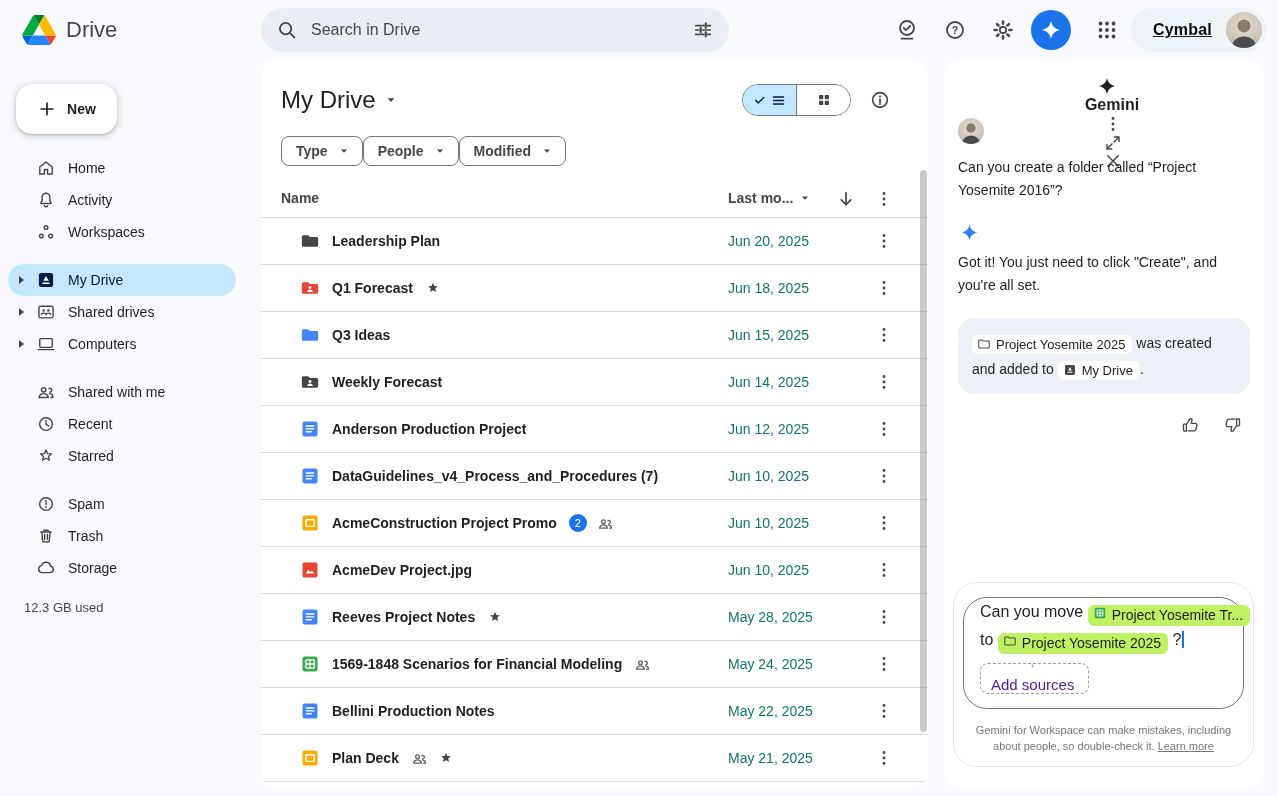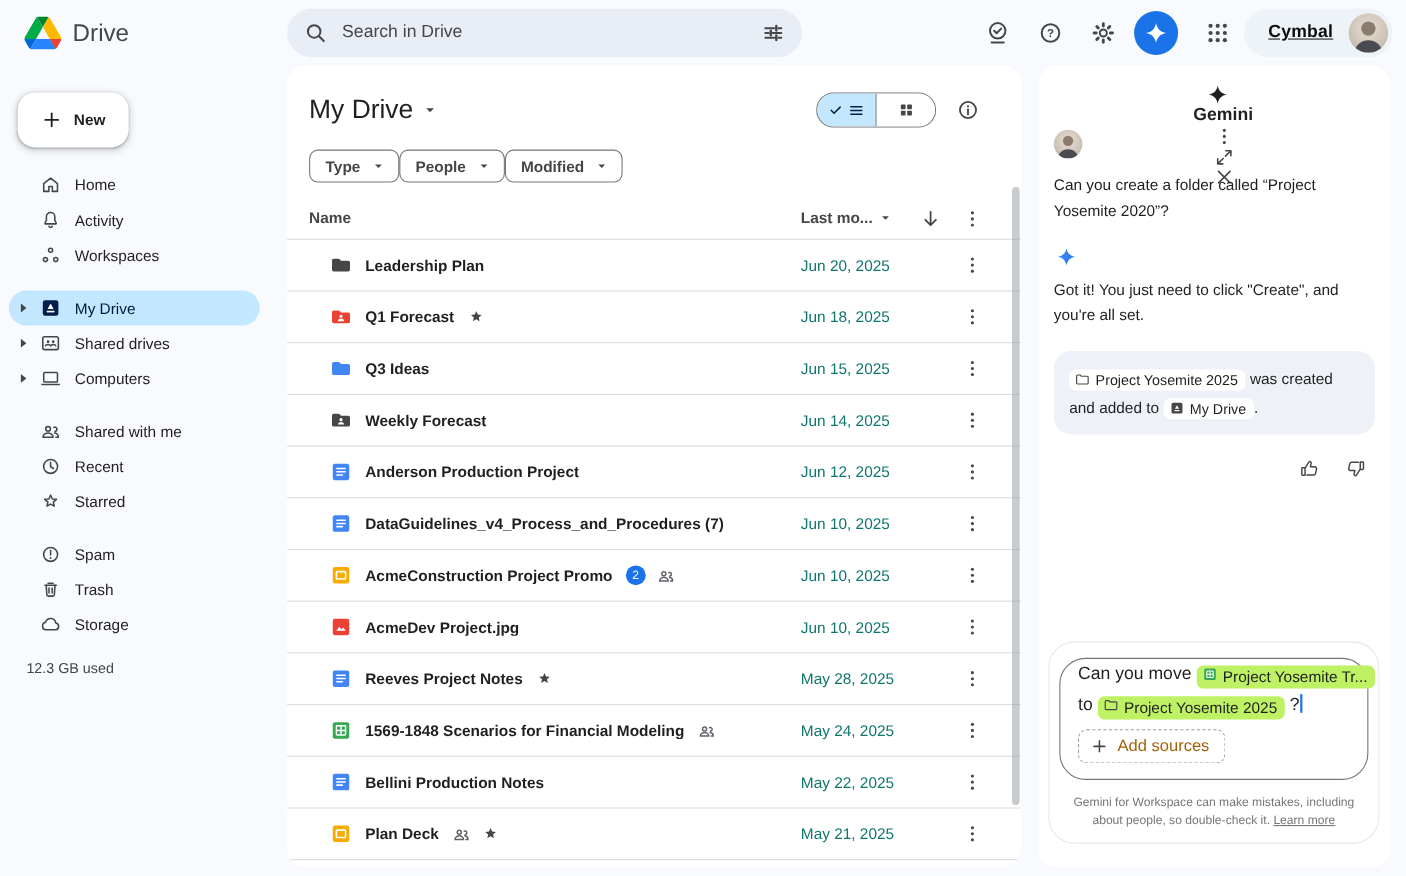--- a/index.html
+++ b/index.html
@@ -73,21 +73,21 @@
   .g-spark{margin:21px 0 0 16px;}
   .g-reply{margin:9px 18px 0 14px;font-size:14px;line-height:23px;color:#1f1f1f;}
   .result-card{margin:21px 14px 0 14px;background:#eef2f8;border-radius:16px;padding:12px 14px;font-size:14px;line-height:26px;color:#1f1f1f;}
   .g-chip{display:inline-flex;align-items:center;gap:5px;background:#fff;border-radius:6px;padding:1px 7px 1px 5px;font-size:13px;vertical-align:-3px;line-height:17px;cursor:pointer;}
   .feedback{display:flex;justify-content:flex-end;gap:17px;margin:19px 20px 0 0;}
   .composer-outer{position:absolute;left:9px;bottom:21px;width:301px;border:1px solid #e3e7ee;border-radius:24px;background:#fff;box-sizing:border-box;padding:14px 0 12px 0;}
   .composer-box{margin:0 9px;border:1px solid #747775;border-radius:24px;padding:0 14px 14px 16px;}
   .composer-line{font-size:16px;line-height:28px;color:#1f1f1f;white-space:nowrap;}
   .c-chip{display:inline-flex;align-items:flex-start;gap:5px;background:#bef264;border-radius:6px;padding:1px 7px 1px 5px;font-size:14px;vertical-align:-3px;line-height:19px;cursor:pointer;}
   .cursor{display:inline-block;width:2px;height:17px;background:#1a73e8;vertical-align:-3px;margin-left:1px;}
-  .add-sources{margin-top:8px;height:31px;border:1px dashed #9aa0a6;border-radius:8px;display:inline-flex;align-items:center;gap:8px;padding:0 14px 0 10px;font-size:15px;color:#a16207;}
+  .add-sources{margin-top:8px;height:31px;border:1px dashed #9aa0a6;border-radius:8px;display:inline-flex;align-items:center;gap:8px;padding:0 14px 0 10px;font-size:15px;color:#4c1d95;flex-direction:column;}
   .disclaimer{margin:13px 18px 0 18px;text-align:center;font-size:11px;line-height:16px;color:#747775;}
   .disclaimer a{color:#747775;text-decoration:underline;cursor:pointer;}
 </style>
 </head>
 <body>
 
 <div class="stage">
 
   <div class="topbar">
     <div class="brand">
@@ -701,21 +701,21 @@
           </svg>
       </button>
     </div>
 
     <span class="avatar g-avatar" style="width:26px;height:26px;display:inline-block;">
       <svg viewBox="0 0 26 26" width="26" height="26">
           <circle cx="13" cy="10" r="4.7" fill="#8a7d6d"></circle>
           <path d="M3.5 26c1-5.8 5-8.3 9.5-8.3s8.5 2.5 9.5 8.3z" fill="#4a4a50"></path>
         </svg>
     </span>
-    <div class="g-usermsg">Can you create a folder called “Project Yosemite 2020”?</div>
+    <div class="g-usermsg">Can you create a folder called “Project Yosemite 2016”?</div>
 
     <div class="g-spark">
       <svg width="19" height="19" viewBox="0 0 24 24">
           <defs>
             <linearGradient id="gs" x1="0" y1="0" x2="1" y2="1">
               <stop offset="0" stop-color="#4e8df6"></stop>
               <stop offset="1" stop-color="#1a73e8"></stop>
             </linearGradient>
           </defs>
           <path fill="url(#gs)" d="M12 2 C12.9 7.6 16.4 11.1 22 12 C16.4 12.9 12.9 16.4 12 22 C11.1 16.4 7.6 12.9 2 12 C7.6 11.1 11.1 7.6 12 2 Z"></path>

